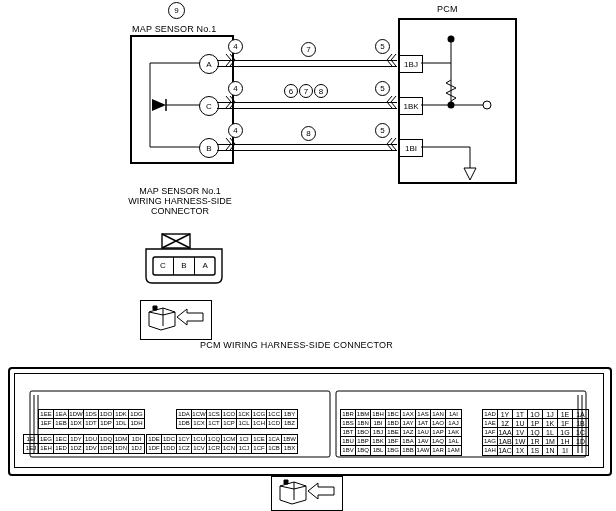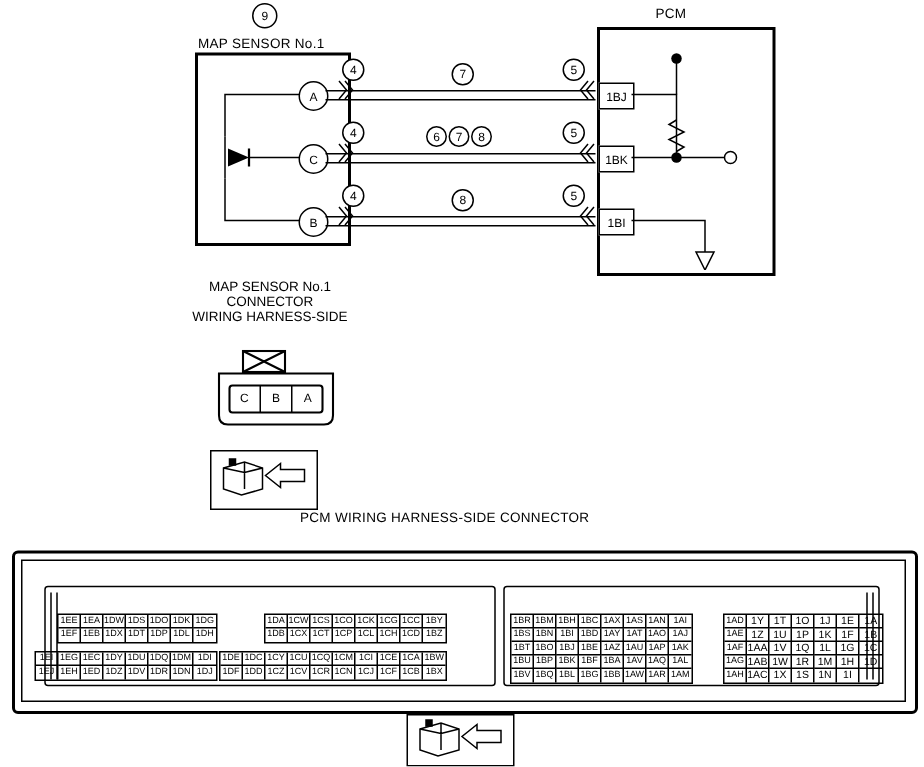--- a/index.html
+++ b/index.html
@@ -160,22 +160,22 @@
     <path d="M23,129 L72,129 L72,150"></path>
   </g>
   <circle cx="53" cy="21" r="3.5" fill="#000"></circle>
   <circle cx="53" cy="87" r="3.5" fill="#000"></circle>
   <circle cx="89" cy="87" r="4" fill="#fff" stroke="#000"></circle>
   <polygon points="66,150 78,150 72,162" fill="none" stroke="#000"></polygon>
 </svg>
 
 <div class="lblc abs" style="left:110px;top:186px;width:140px;">
   <div>MAP SENSOR No.1</div>
+  <div>WIRING HARNESS-SIDE</div>
   <div>CONNECTOR</div>
-  <div>WIRING HARNESS-SIDE</div>
 </div>
 
 <svg class="abs" style="left:140px;top:233px;" width="88" height="52">
   <g stroke="#000" stroke-width="1.4" fill="none">
     <rect x="22" y="1" width="28" height="14"></rect>
     <path d="M22,1 L50,15 M50,1 L22,15"></path>
     <path d="M6,16 L82,16 L82,44 Q82,50 76,50 L12,50 Q6,50 6,44 Z"></path>
     <rect x="13" y="24" width="62" height="18" rx="2"></rect>
   </g>
 </svg>

